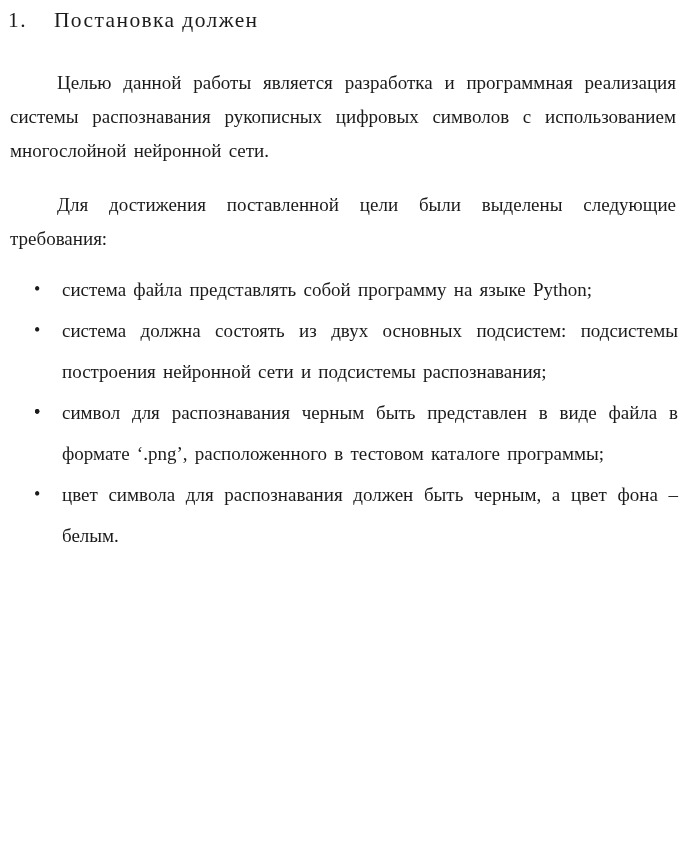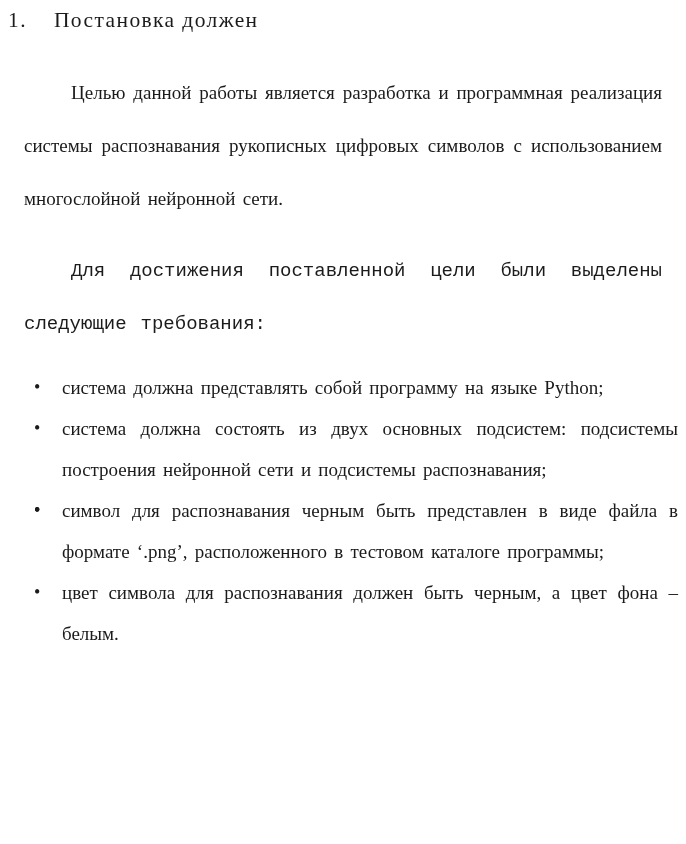--- a/index.html
+++ b/index.html
@@ -26,32 +26,31 @@
     padding-top: 2px;
     font-size: 21.5px;
     font-weight: 400;
     letter-spacing: 1.4px;
     color: #1b1b1b;
   }
   .heading .num {
     margin-right: 27px;
   }
   .para {
-    margin: 16px;
+    margin: 2px;
     text-indent: 47px;
     text-align: justify;
-    line-height: 53px;
+    line-height: 34px;
     word-spacing: 2.5px;
   }
   .para.first {
     margin-top: 33px;
   }
   .para + .para {
     margin-top: 20px;
-    font-family: Liberation Mono, monospace;
   }
   .reqs {
     list-style: none;
     margin: 13px 0 0 0;
     padding: 0;
   }
   .reqs li {
     position: relative;
     padding-left: 54px;
     text-align: justify;
@@ -75,21 +74,21 @@
     <span class="title">Постановка должен</span>
   </h1>
 
   <p class="para first">Целью данной работы является разработка и программная реализация системы распознавания рукописных цифровых символов с использованием многослойной нейронной сети.</p>
 
   <p class="para">Для достижения поставленной цели были выделены следующие требования:</p>
 
   <ul class="reqs" id="req-list">
   <li>
     <span class="marker">•</span>
-    <span class="li-text">система должна представлять собой программу на языке Python;</span>
+    <span class="li-text">система файла представлять собой программу на языке Python;</span>
   </li>
 
   <li>
     <span class="marker">•</span>
     <span class="li-text">система должна состоять из двух основных подсистем: подсистемы построения нейронной сети и подсистемы распознавания;</span>
   </li>
 
   <li>
     <span class="marker">•</span>
   </li>

